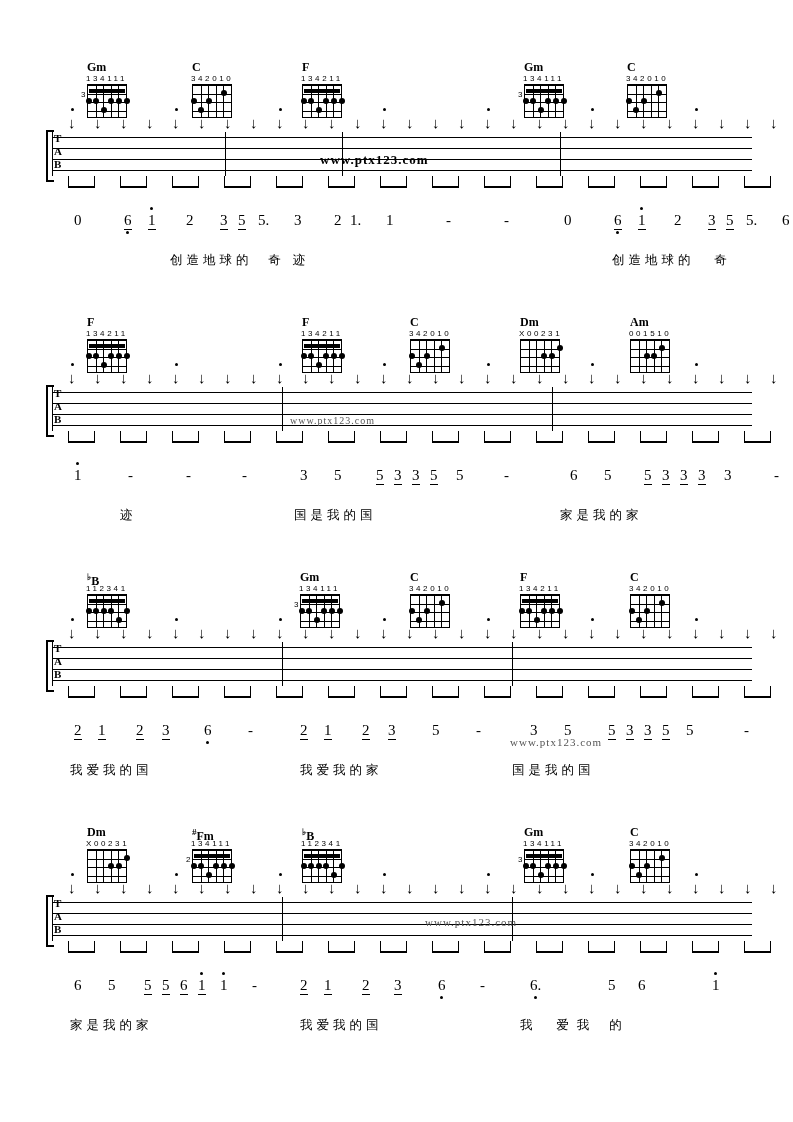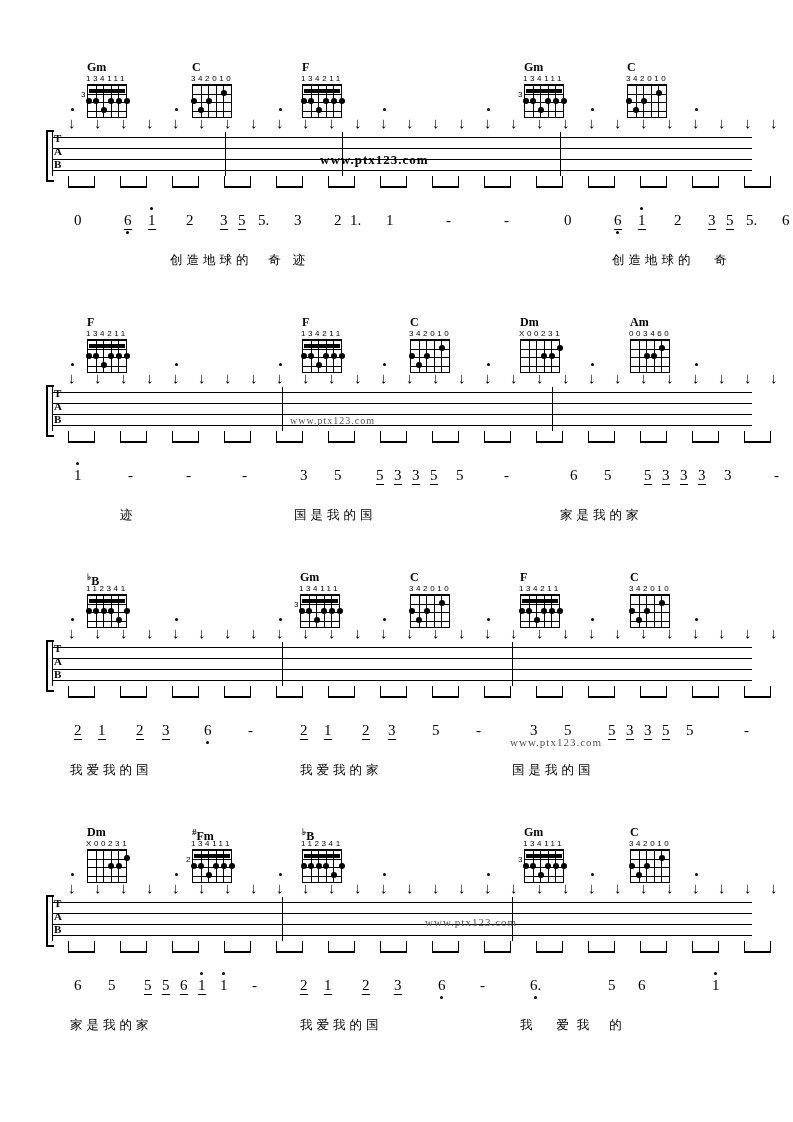--- a/index.html
+++ b/index.html
@@ -322,21 +322,21 @@
           <div class="h" style="top:8.2px;"></div>
           <div class="h" style="top:16.4px;"></div>
           <div class="h" style="top:24.599999999999998px;"></div>
           <div class="dot" style="left:20.299999999999997px;top:12.299999999999999px;"></div>
           <div class="dot" style="left:27.9px;top:12.299999999999999px;"></div>
           <div class="dot" style="left:35.5px;top:4.1px;"></div>
         </div>
       </div>
       <div class="chord" style="left:628px;top:0px;">
         <div class="cname">Am</div>
-        <div class="fing">003460</div>
+        <div class="fing">001510</div>
         <div class="grid">
           <div class="v" style="left:7.6px;"></div>
           <div class="v" style="left:15.2px;"></div>
           <div class="v" style="left:22.799999999999997px;"></div>
           <div class="v" style="left:30.4px;"></div>
           <div class="v" style="left:38px;"></div>
           <div class="h" style="top:8.2px;"></div>
           <div class="h" style="top:16.4px;"></div>
           <div class="h" style="top:24.599999999999998px;"></div>
           <div class="dot" style="left:12.7px;top:12.299999999999999px;"></div>

